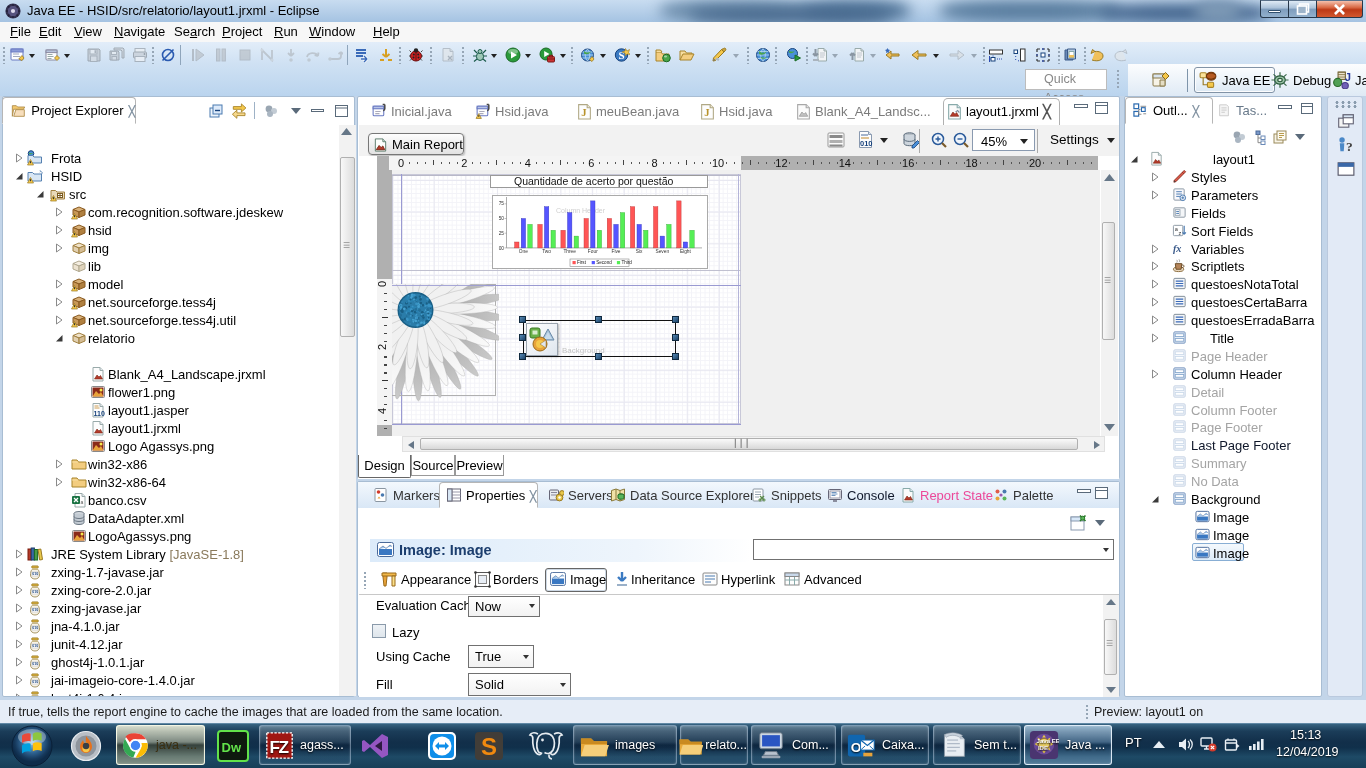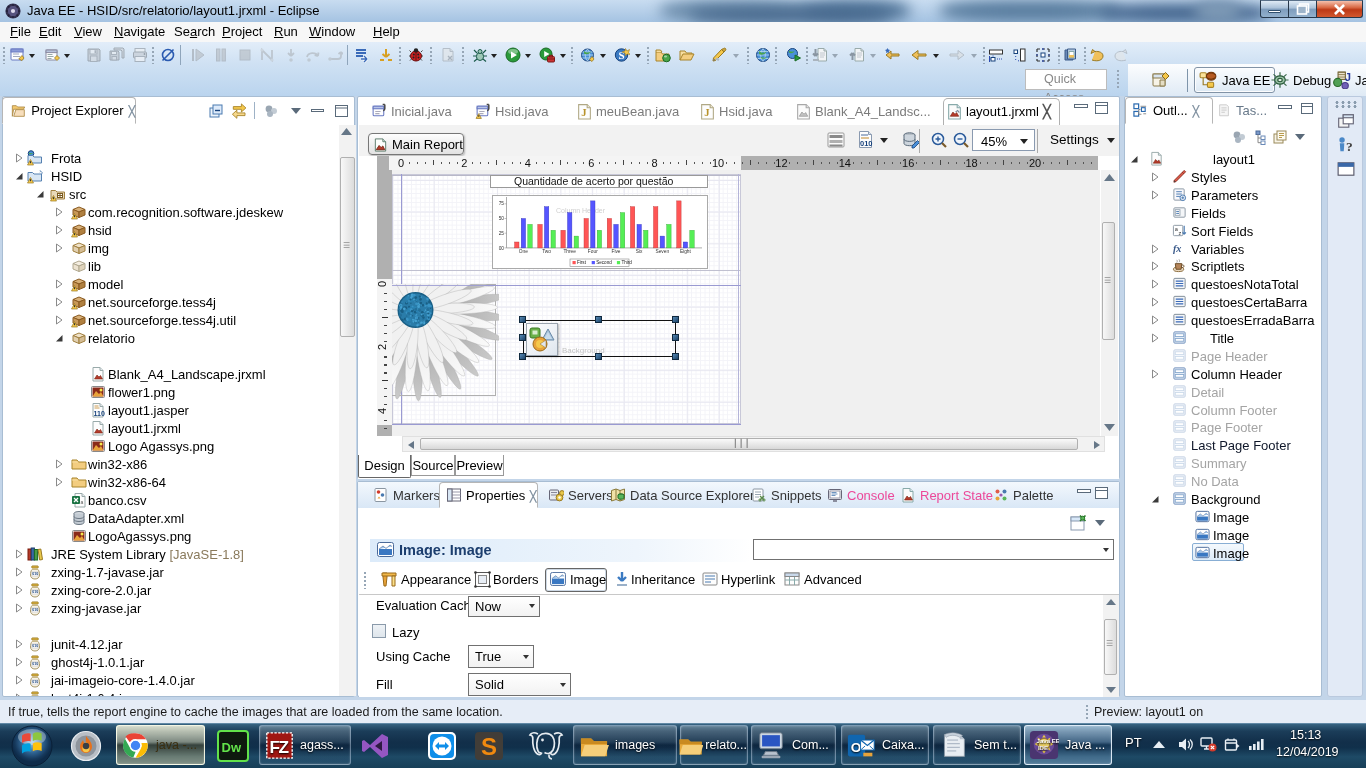--- a/index.html
+++ b/index.html
@@ -645,20 +645,33 @@
             <path d="M1.5 1l5.5 4-5.5 4z" fill="#fff" stroke="#8a8a8a"></path>
           </svg>
           <svg class="abs" style="left:24px;top:1px" width="16" height="16" viewBox="0 0 16 16">
             <path d="M5 5.5C3.8 7 3.5 9 3.5 11c0 2.4 1.8 4 4.5 4s4.5-1.6 4.5-4c0-2-.3-4-1.5-5.5z" fill="#f7f3e8" stroke="#a89868"></path>
             <rect x="4.8" y="2" width="6.4" height="2" rx=".6" fill="#f0c44a" stroke="#9a7a22"></rect>
             <path d="M5 5.5h6" stroke="#c8b888"></path>
             <rect x="5" y="8" width="6" height="4" fill="#fff" stroke="#b8b8b8" stroke-width=".5"></rect>
             <text x="5.3" y="11.2" font-size="3.6" font-weight="bold" fill="#17427c" font-family="Liberation Sans">010</text>
           </svg>
           <span class="abs" style="left:48px;top:2px;font-size:13px">zxing-javase.jar</span>
+        </div>
+<div class="abs" style="left:0;top:492px;width:335px;height:18px">
+          <svg class="abs" style="left:12px;top:4px" width="9" height="10">
+            <path d="M1.5 1l5.5 4-5.5 4z" fill="#fff" stroke="#8a8a8a"></path>
+          </svg>
+          <svg class="abs" style="left:24px;top:1px" width="16" height="16" viewBox="0 0 16 16">
+            <path d="M5 5.5C3.8 7 3.5 9 3.5 11c0 2.4 1.8 4 4.5 4s4.5-1.6 4.5-4c0-2-.3-4-1.5-5.5z" fill="#f7f3e8" stroke="#a89868"></path>
+            <rect x="4.8" y="2" width="6.4" height="2" rx=".6" fill="#f0c44a" stroke="#9a7a22"></rect>
+            <path d="M5 5.5h6" stroke="#c8b888"></path>
+            <rect x="5" y="8" width="6" height="4" fill="#fff" stroke="#b8b8b8" stroke-width=".5"></rect>
+            <text x="5.3" y="11.2" font-size="3.6" font-weight="bold" fill="#17427c" font-family="Liberation Sans">010</text>
+          </svg>
+          <span class="abs" style="left:48px;top:2px;font-size:13px">jna-4.1.0.jar</span>
         </div>
 <div class="abs" style="left:0;top:510px;width:335px;height:18px">
           <svg class="abs" style="left:12px;top:4px" width="9" height="10">
             <path d="M1.5 1l5.5 4-5.5 4z" fill="#fff" stroke="#8a8a8a"></path>
           </svg>
           <svg class="abs" style="left:24px;top:1px" width="16" height="16" viewBox="0 0 16 16">
             <path d="M5 5.5C3.8 7 3.5 9 3.5 11c0 2.4 1.8 4 4.5 4s4.5-1.6 4.5-4c0-2-.3-4-1.5-5.5z" fill="#f7f3e8" stroke="#a89868"></path>
             <rect x="4.8" y="2" width="6.4" height="2" rx=".6" fill="#f0c44a" stroke="#9a7a22"></rect>
             <path d="M5 5.5h6" stroke="#c8b888"></path>
             <rect x="5" y="8" width="6" height="4" fill="#fff" stroke="#b8b8b8" stroke-width=".5"></rect>
@@ -1469,21 +1482,21 @@
         <circle cx="9" cy="13" r="1.1" fill="none" stroke="#5a8a4a"></circle>
         <circle cx="13" cy="13" r="1.1" fill="none" stroke="#5a8a4a"></circle>
       </svg>
 <span class="abs" style="left:413px;top:6px;font-size:13px;color:#333">Snippets</span>
 <svg class="abs" style="left:469px;top:5px" width="16" height="16" viewBox="0 0 16 16">
         <rect x="1.5" y="2.5" width="13" height="10" rx="1" fill="#f4f6f8" stroke="#667"></rect>
         <rect x="3" y="4" width="10" height="7" fill="#fff" stroke="#99a"></rect>
         <path d="M4.5 5.5h5M4.5 7h6M4.5 8.5h4" stroke="#4a7ab0" stroke-width=".8"></path>
         <path d="M6 14h4" stroke="#667" stroke-width="1.4"></path>
       </svg>
-<span class="abs" style="left:489px;top:6px;font-size:13px;color:#ec4899">Console</span>
+<span class="abs" style="left:489px;top:6px;font-size:13px;color:#0f172a">Console</span>
 <svg class="abs" style="left:542px;top:5px" width="16" height="16" viewBox="0 0 16 16">
         <path d="M3 1.5h7l3 3V15H3z" fill="#fbfbfb" stroke="#8aa"></path>
         <path d="M10 1.5v3h3" fill="#dde6ee" stroke="#8aa"></path>
         <path d="m4.5 13 2.5-4 2 2 1.5-1.5 2 3.5z" fill="#b53a2a" stroke="#7a2a1a" stroke-width=".6"></path>
       </svg>
 <span class="abs" style="left:562px;top:6px;font-size:13px;color:#ec4899">Report State</span>
 <svg class="abs" style="left:635px;top:5px" width="16" height="16" viewBox="0 0 16 16">
         <circle cx="4.5" cy="4.5" r="2" fill="#e05a4a"></circle>
         <circle cx="11.5" cy="4.5" r="2" fill="#4a7ab0"></circle>
         <circle cx="4.5" cy="11.5" r="2" fill="#e8a33a"></circle>

